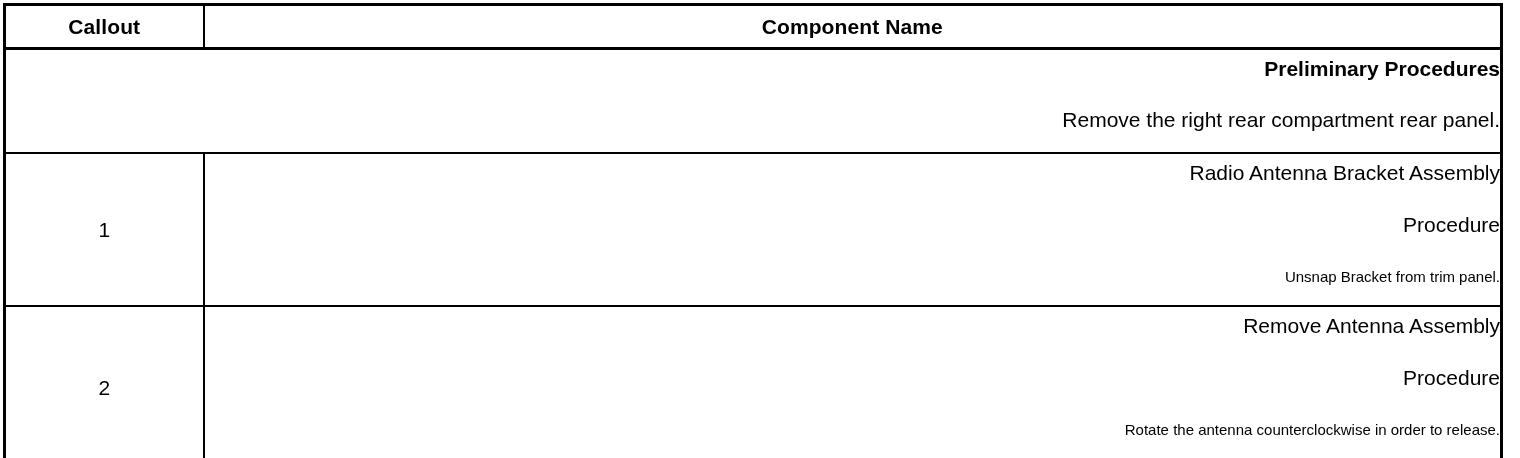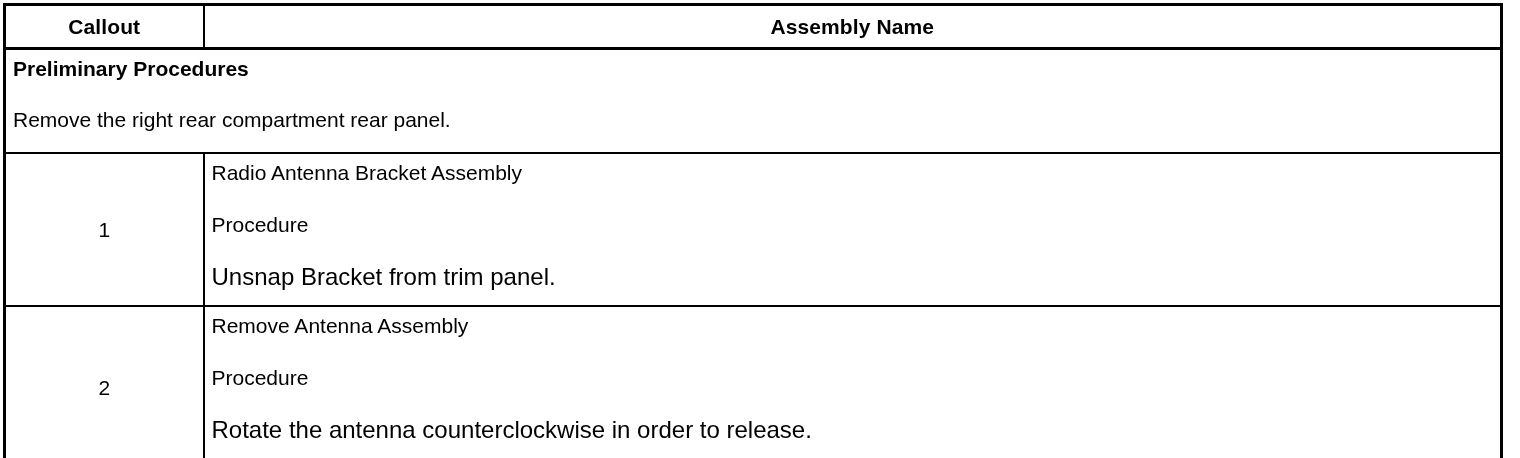--- a/index.html
+++ b/index.html
@@ -36,20 +36,21 @@
 
   col.col-callout { width: 199px; }
   col.col-name    { width: 1298px; }
 
   .comp-table td,
   .comp-table th {
     padding: 0;
     margin: 0;
     vertical-align: top;
     background: #ffffff;
+    text-align: right;
   }
 
   
   .hdr-row th {
     height: 41px;
     border-bottom: 3px solid #000000;
     font-size: 21px;
     font-weight: bold;
     text-align: center;
     vertical-align: middle;
@@ -105,42 +106,42 @@
     white-space: nowrap;
   }
   .proc-label {
     font-size: 21px;
     font-weight: normal;
     line-height: 24px;
     margin-top: 28px;
     white-space: nowrap;
   }
   .proc-text {
-    font-size: 24px;
+    font-size: 15px;
     font-weight: normal;
     line-height: 24px;
     margin-top: 28px;
     white-space: nowrap;
   }
 </style>
 </head>
 <body>
 
 <div class="sheet">
 
   <table class="comp-table">
     <colgroup>
       <col class="col-callout">
       <col class="col-name">
     </colgroup>
 
     <thead>
       <tr class="hdr-row">
         <th class="hdr-callout">Callout</th>
-        <th class="hdr-name">Assembly Name</th>
+        <th class="hdr-name">Component Name</th>
       </tr>
     </thead>
 
     <tbody>
       <tr class="prelim-row">
         <td colspan="2">
           <div class="prelim-title">Preliminary Procedures</div>
           <div class="prelim-body">Remove the right rear compartment rear panel.</div>
         </td>
       </tr>

